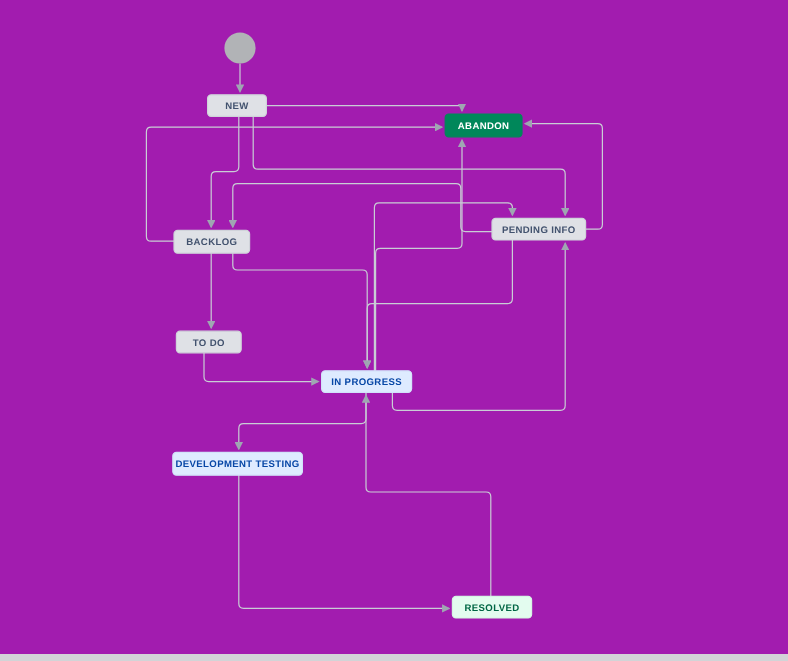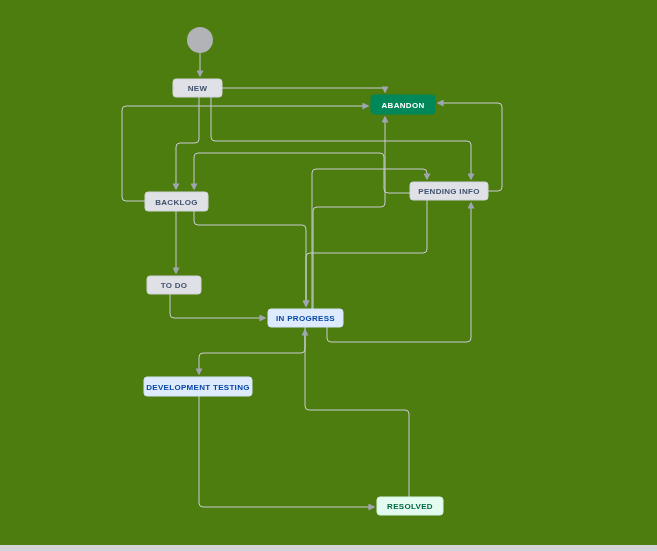--- a/index.html
+++ b/index.html
@@ -1,16 +1,16 @@
 <!DOCTYPE html>
 <html><head>
 <meta charset="utf-8">
 <style>
   html,body{margin:0;padding:0;background:#ffffff;}
-  #stage{position:relative;width:657px;height:551px;background:#4d7c0f;overflow:hidden;
+  #stage{position:relative;width:657px;height:551px;background:#a21caf;overflow:hidden;
          font-family:"Liberation Sans", sans-serif;}
   #workflow-svg{position:absolute;left:0;top:0;}
   .node-label{font-family:"Liberation Sans", sans-serif;font-size:8px;font-weight:bold;
               letter-spacing:.3px;pointer-events:none;}
   .bottom-strip{position:absolute;left:0;bottom:0;width:657px;height:6px;background:#d2d4d7;}
 </style>
 </head>
 <body>
 
 <div id="stage">

